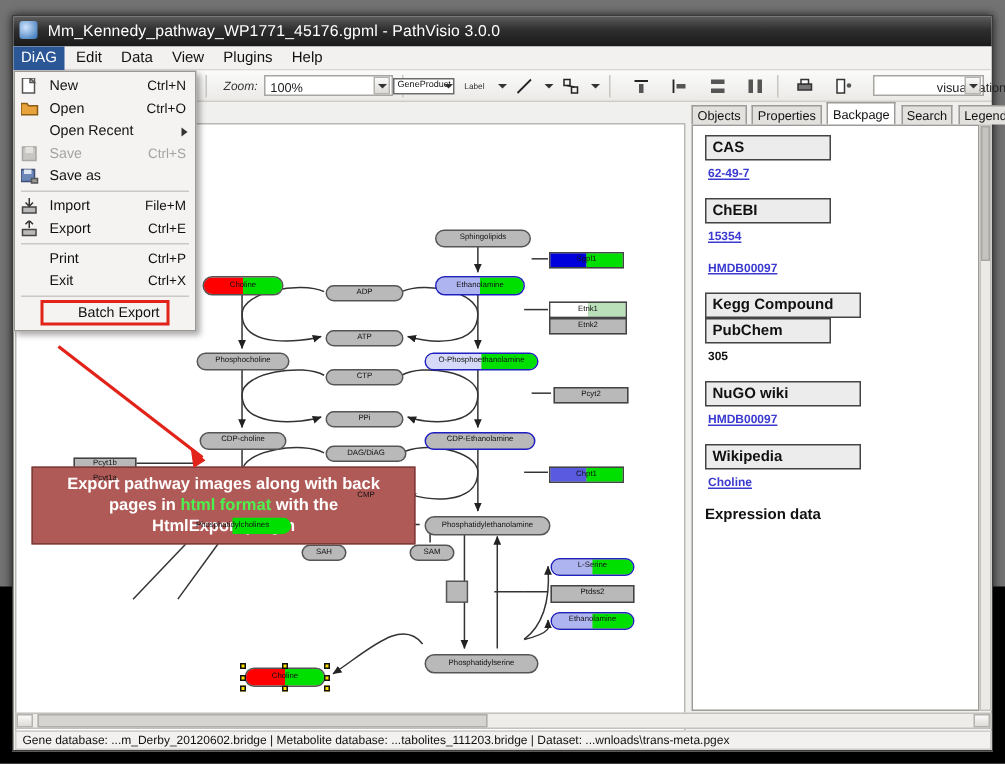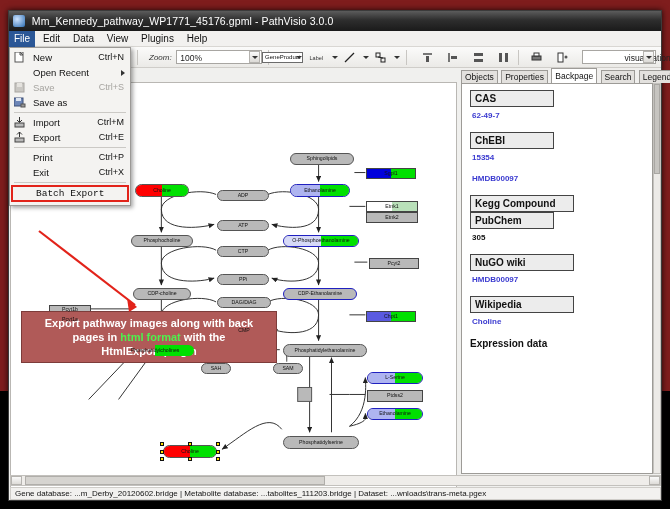--- a/index.html
+++ b/index.html
@@ -2,21 +2,21 @@
 <html><head>
 <meta charset="utf-8">
 <title>PathVisio Screenshot</title>
 <style>
   html,body{margin:0;padding:0;background:#000;}
   body{width:670px;height:509px;overflow:hidden;
        font-family:"Liberation Sans",sans-serif;}
 
   
   #frame{position:absolute;left:0;top:0;width:670px;height:391px;
-         background:#7f1d1d;box-sizing:border-box;}
+         background:#737373;box-sizing:border-box;}
   #win{position:absolute;left:8px;top:10px;width:654px;height:491px;
        background:#f0f0ee;border:1px solid #3b3b3b;box-sizing:border-box;
        box-shadow:0 0 6px rgba(0,0,0,.8);}
 
   
   #titlebar{position:absolute;left:0;top:0;width:100%;height:20px;
             background:linear-gradient(180deg,#5c5c5c 0%,#2e2e2e 45%,#1a1a1a 100%);
             color:#fff;font-size:10px;line-height:20px;box-sizing:border-box;
             padding-left:4px;white-space:nowrap;overflow:hidden;}
   #titlebar .tico{display:inline-block;width:12px;height:12px;vertical-align:-2px;
@@ -71,22 +71,22 @@
             font-size:9.5px;padding:2px 0;box-sizing:border-box;}
   .fm-row{position:relative;height:15px;line-height:15px;white-space:nowrap;
           padding-left:23px;color:#111;}
   .fm-row.dis{color:#a6a4a0;}
   .fm-row .acc{position:absolute;right:6px;top:0;font-size:9px;}
   .fm-row .subarrow{position:absolute;right:5px;top:5px;
       border-top:3px solid transparent;border-bottom:3px solid transparent;
       border-left:4px solid #333;}
   .fm-ico{position:absolute;left:4px;top:2px;width:12px;height:11px;}
   .fm-sep{height:1px;background:#cbc9c5;margin:2px 4px;}
-  .fm-highlight{border:2px solid #e2231a;box-sizing:border-box;margin:1px 1px;
-      height:17px;line-height:13px;font-family:Liberation Mono, monospace;}
+  .fm-highlight{border:2px solid #e2231a;box-sizing:border-box;margin:1px 17px;
+      height:17px;line-height:13px;}
 
   
   #canvaswrap{position:absolute;left:1px;top:71px;width:447px;height:406px;
       background:#fff;border:1px solid #b9b7b3;box-sizing:border-box;
       overflow:hidden;}
   #canvas{position:absolute;left:0;top:0;width:100%;height:100%;}
 
   
   #rightpanel{position:absolute;left:452px;top:57px;width:200px;height:406px;
       background:#f0efed;box-sizing:border-box;}
@@ -100,21 +100,21 @@
       background:#fff;border:1px solid #9d9b97;box-sizing:border-box;
       overflow:hidden;padding:6px 8px;}
   #panelscroll{position:absolute;right:0;top:15px;width:8px;height:391px;
       background:#eceae7;border:1px solid #c3c1bd;box-sizing:border-box;}
   #panelscroll .thumb{position:absolute;left:0;top:0;width:100%;height:90px;
       background:#c6c4c0;border:1px solid #a9a7a3;box-sizing:border-box;}
   .xr-title{color:#1a4fbf;font-weight:bold;font-size:11px;margin:6px 0 14px 2px;}
   .xr-hdr{border:1px solid #444;background:#ececec;font-weight:bold;
       font-size:10px;color:#111;padding:2px 4px;width:84px;box-sizing:border-box;}
   .xr-val{font-size:8px;margin:4px 0 12px 2px;color:#3a3ad0;
-      font-weight:bold;}
+      text-decoration:underline;font-weight:bold;}
   .xr-val.plain{color:#111;text-decoration:none;}
   .xr-foot{font-weight:bold;font-size:10px;color:#111;margin-top:4px;}
 
   
   #hscroll{position:absolute;left:1px;top:464px;width:651px;height:11px;
       background:#efedea;border:1px solid #c3c1bd;box-sizing:border-box;}
   #hscroll .thumb{position:absolute;left:14px;top:0;width:300px;height:9px;
       background:#d6d4d0;border:1px solid #b0aeaa;box-sizing:border-box;}
   #hscroll .lbtn,#hscroll .rbtn{position:absolute;top:0;width:11px;height:9px;
       background:linear-gradient(180deg,#fafafa,#dedcd8);
@@ -146,21 +146,21 @@
 
 <div id="frame">
 <div id="win">
 
   <div id="titlebar">
     <span class="tico"></span>
     <span id="title-text">Mm_Kennedy_pathway_WP1771_45176.gpml - PathVisio 3.0.0</span>
   </div>
 
   <div id="menubar">
-    <span class="menu-item active">File</span>
+    <span class="menu-item active">DiAG</span>
     <span class="menu-item">Edit</span>
     <span class="menu-item">Data</span>
     <span class="menu-item">View</span>
     <span class="menu-item">Plugins</span>
     <span class="menu-item">Help</span>
   </div>
 
   <div id="toolbar">
     <span style="display:inline-block;width:122px;height:21px;"></span>
     <span class="tsep"></span>
@@ -268,20 +268,29 @@
       <span class="fm-ico">
         <svg width="12" height="11">
               <rect x="1" y="0" width="8" height="10" fill="#fff" stroke="#555"></rect>
               <path d="M6 0 L9 3 L6 3 Z" fill="#ccc" stroke="#555"></path>
             </svg>
       </span>
       <span>New</span>
       <span class="acc">Ctrl+N</span>
     </div>
     <div class="fm-row">
+      <span class="fm-ico">
+        <svg width="12" height="11">
+              <path d="M0 2 h4 l1 1.5 h6 v6 H0 Z" fill="#e8a33d" stroke="#8a5d14"></path>
+            </svg>
+      </span>
+      <span>Open</span>
+      <span class="acc">Ctrl+O</span>
+    </div>
+    <div class="fm-row">
       <span>Open Recent</span>
       <span class="subarrow"></span>
     </div>
     <div class="fm-row dis">
       <span class="fm-ico">
         <svg width="12" height="11">
               <rect x="1" y="1" width="9" height="9" fill="#c9c7c3" stroke="#a8a6a2"></rect>
               <rect x="3" y="1" width="5" height="4" fill="#e4e2de"></rect>
             </svg>
       </span>
@@ -301,21 +310,21 @@
     </div>
     <div class="fm-sep"></div>
     <div class="fm-row">
       <span class="fm-ico">
         <svg width="12" height="11">
               <rect x="1" y="6" width="9" height="4" fill="#b9b9b9" stroke="#444"></rect>
               <path d="M5.5 0 v5 M3 3 l2.5 2.5 L8 3" fill="none" stroke="#333"></path>
             </svg>
       </span>
       <span>Import</span>
-      <span class="acc">Ctrl+M</span>
+      <span class="acc">File+M</span>
     </div>
     <div class="fm-row">
       <span class="fm-ico">
         <svg width="12" height="11">
               <rect x="1" y="6" width="9" height="4" fill="#b9b9b9" stroke="#444"></rect>
               <path d="M5.5 5 v-5 M3 2.5 l2.5 -2.5 L8 2.5" fill="none" stroke="#333"></path>
             </svg>
       </span>
       <span>Export</span>
       <span class="acc">Ctrl+E</span>

